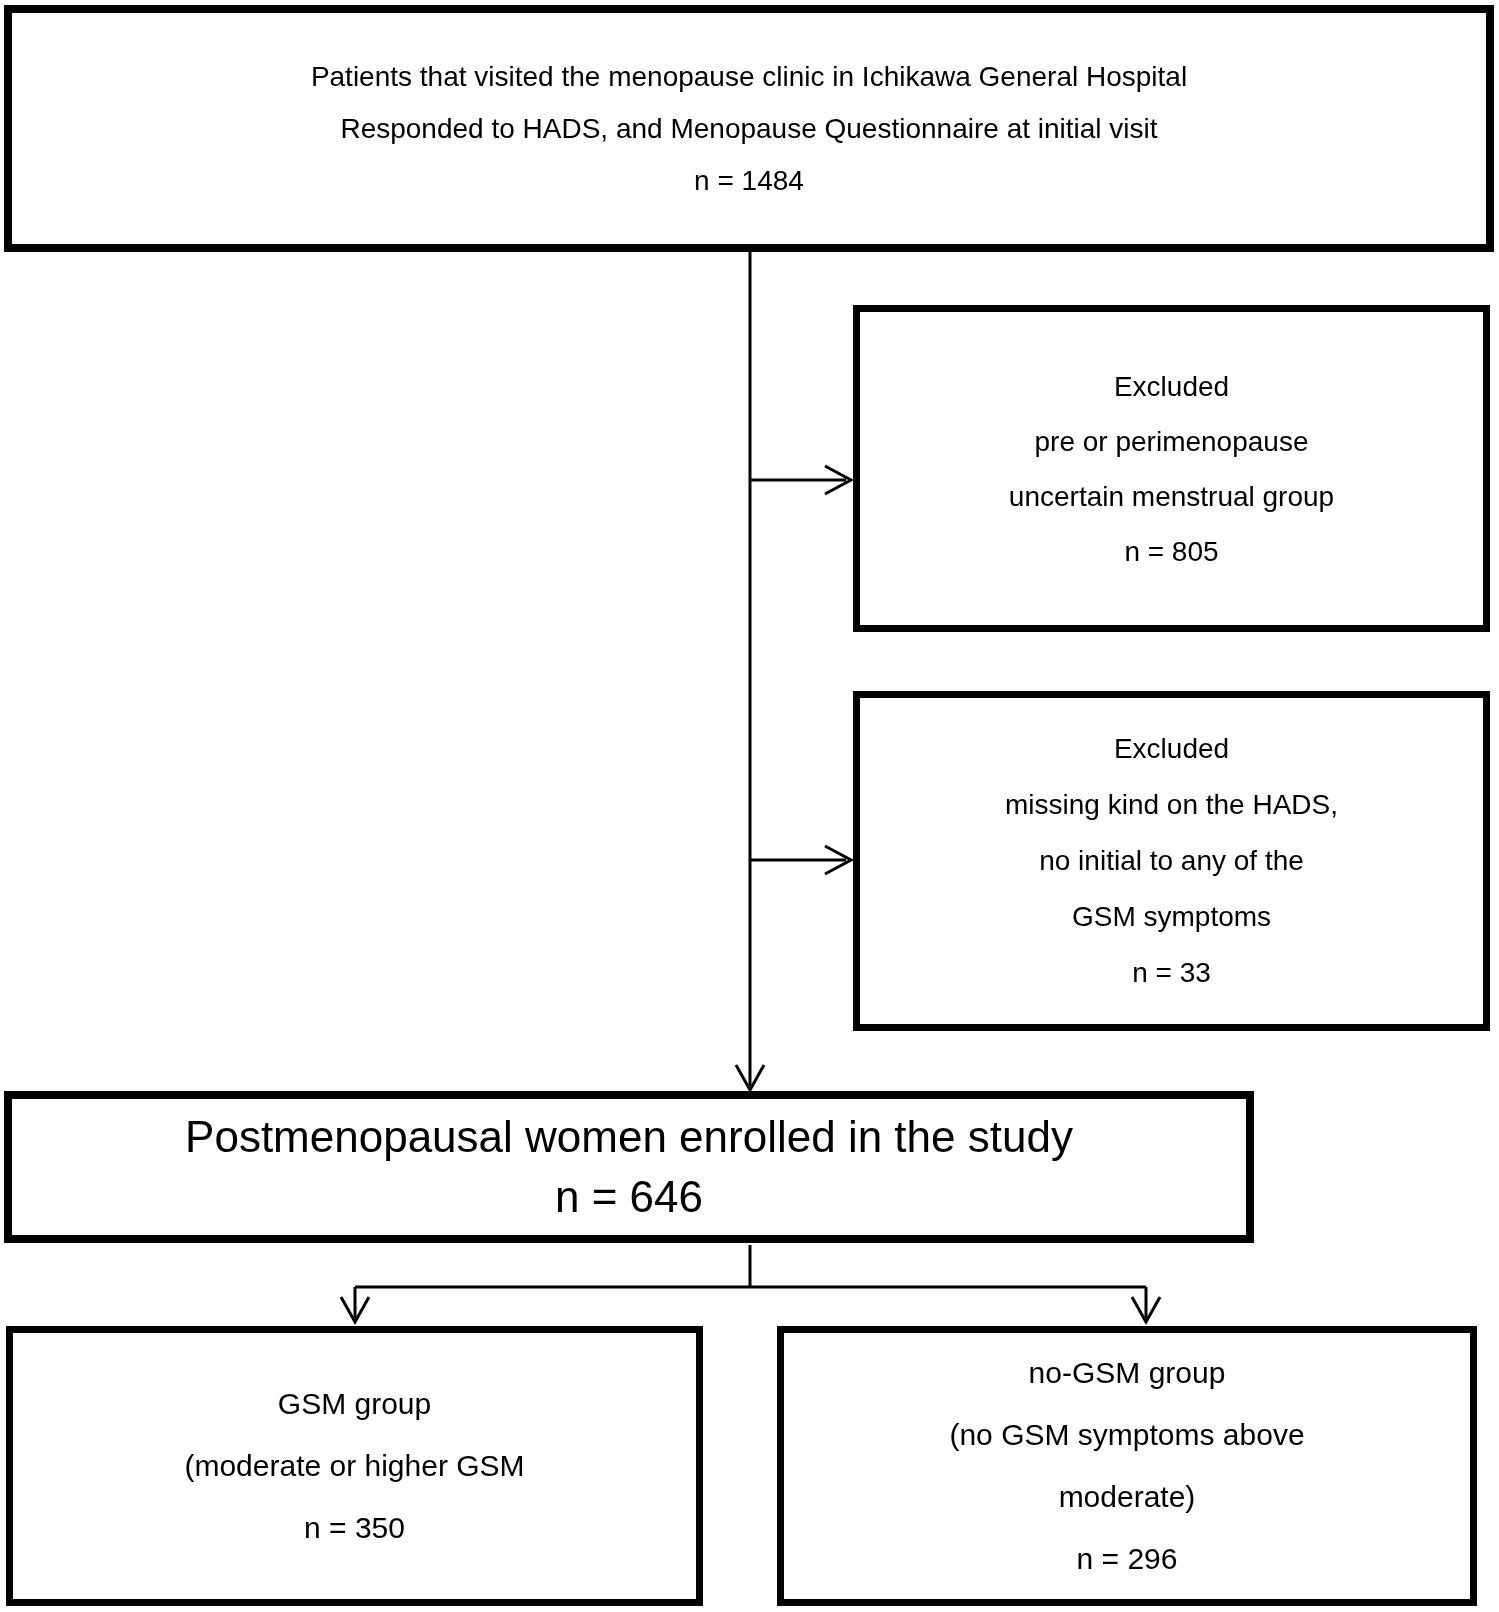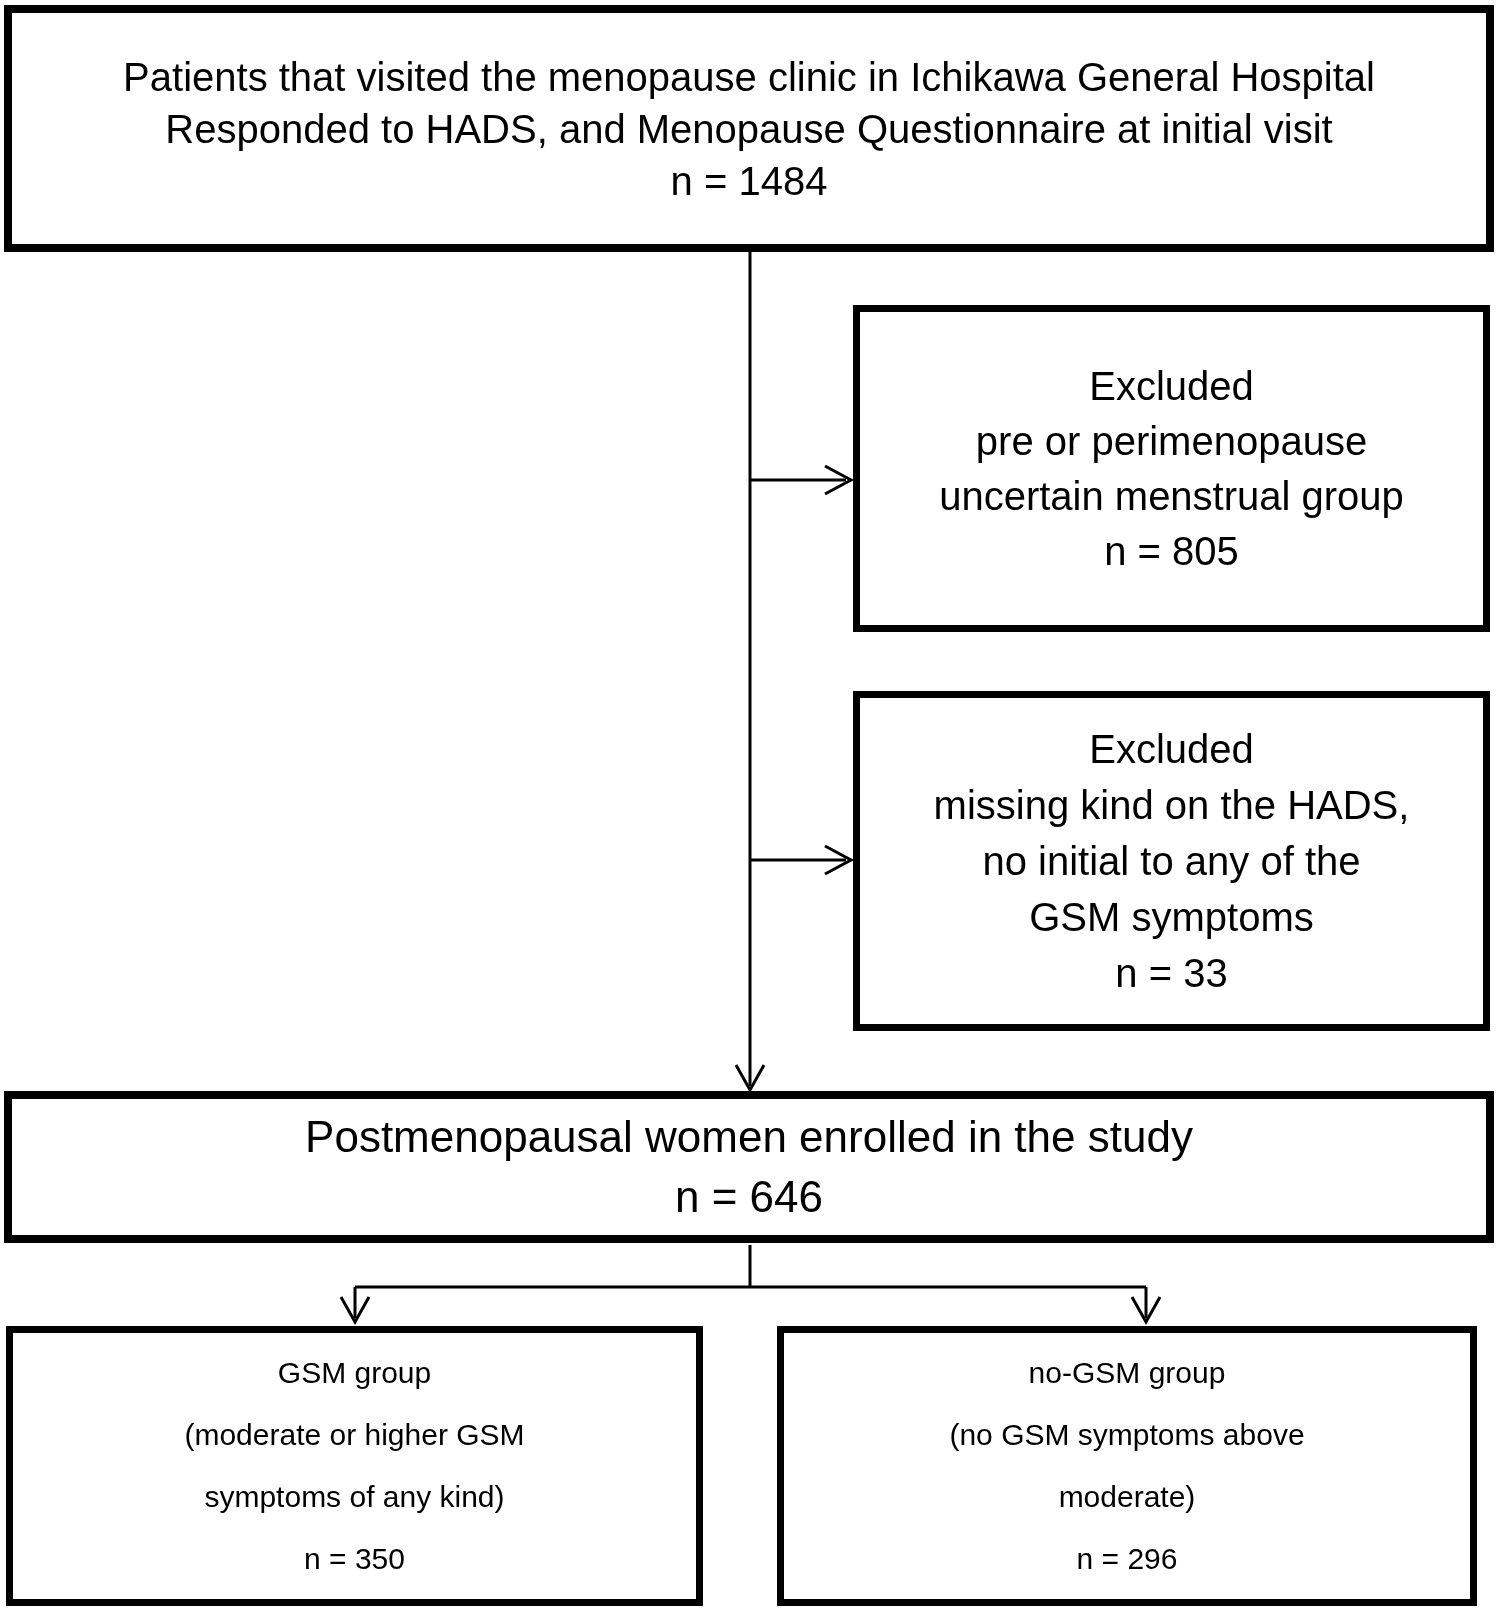--- a/index.html
+++ b/index.html
@@ -28,28 +28,28 @@
     box-sizing: border-box;
     border: 7px solid #000000;
     background: #ffffff;
     display: flex;
     flex-direction: column;
     justify-content: center;
     align-items: center;
     text-align: center;
   }
   .box .line {
-    font-size: 40px;
+    font-size: 28px;
     line-height: 52px;
     white-space: nowrap;
   }
   .box-source   { left: 4px;   top: 5px;    width: 1490px; height: 247px; border-width: 8px; }
   .box-excl1    { left: 853px; top: 305px;  width: 637px;  height: 327px; }
   .box-excl2    { left: 853px; top: 691px;  width: 637px;  height: 340px; }
-  .box-enrolled { left: 4px;   top: 1091px; width: 1490px; height: 152px; border-width: 8px; }
+  .box-enrolled { left: 4px;   top: 1091px; width: 1250px; height: 152px; border-width: 8px; }
   .box-gsm      { left: 6px;   top: 1326px; width: 697px;  height: 280px; }
   .box-nogsm    { left: 777px; top: 1326px; width: 700px;  height: 280px; }
 
   .box-excl1 .line    { line-height: 55px; }
   .box-excl2 .line    { line-height: 56px; }
   .box-enrolled .line { font-size: 44px; line-height: 60px; }
   .box-gsm .line,
   .box-nogsm .line    { font-size: 30px; line-height: 62px; }
 
   .connectors line,
@@ -105,21 +105,20 @@
   </div>
 
   <div class="box box-enrolled">
     <div class="line">Postmenopausal women enrolled in the study</div>
     <div class="line">n = 646</div>
   </div>
 
   <div class="box box-gsm">
     <div class="line">GSM group</div>
     <div class="line">(moderate or higher GSM</div>
-    <div class="line">symptoms of any kind)</div>
     <div class="line">n = 350</div>
   </div>
 
   <div class="box box-nogsm">
     <div class="line">no-GSM group</div>
     <div class="line">(no GSM symptoms above</div>
     <div class="line">moderate)</div>
     <div class="line">n = 296</div>
   </div>
 

